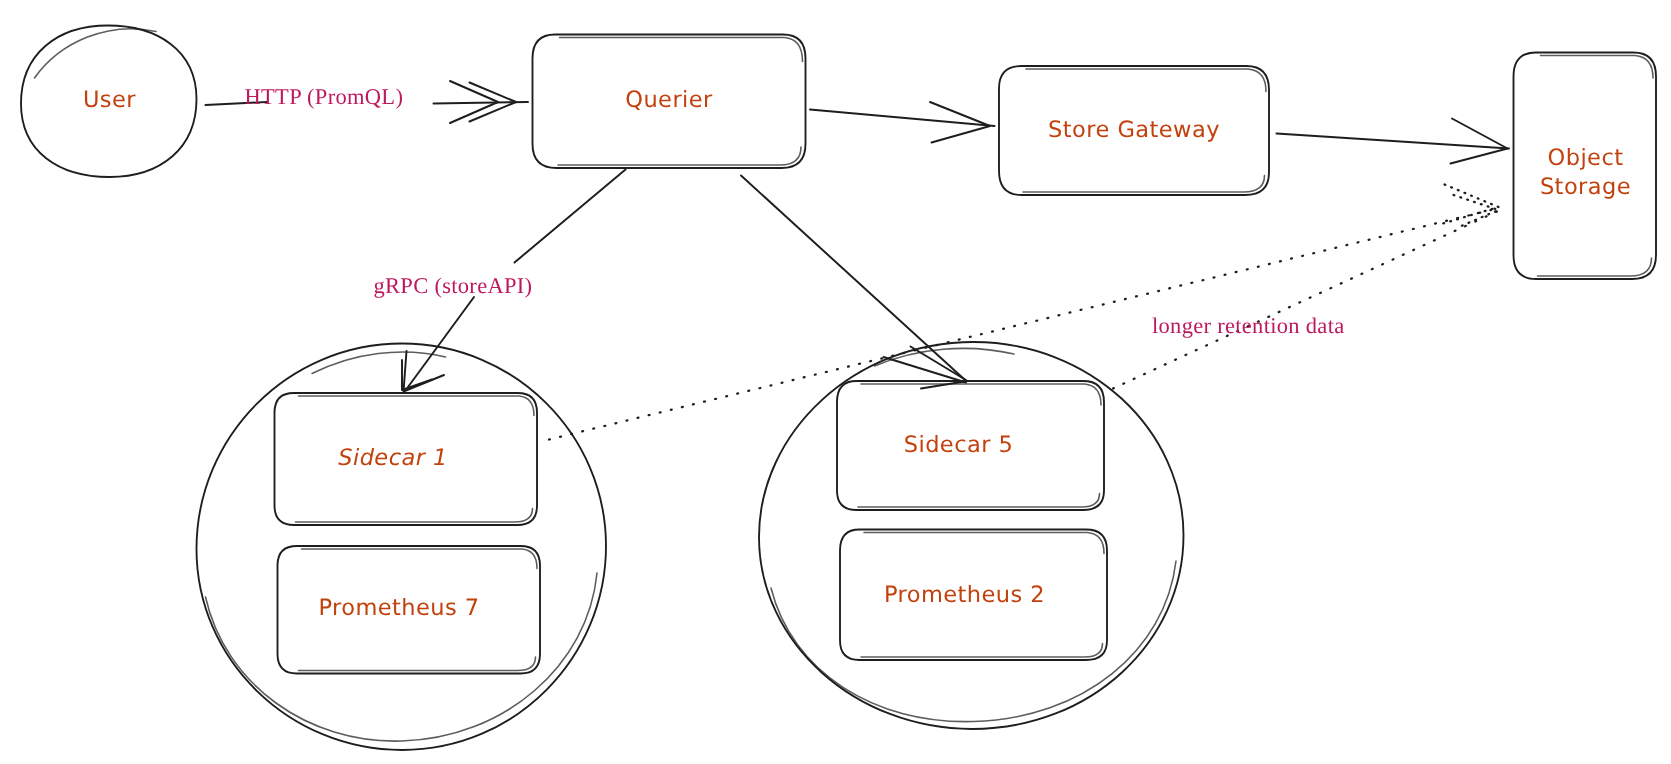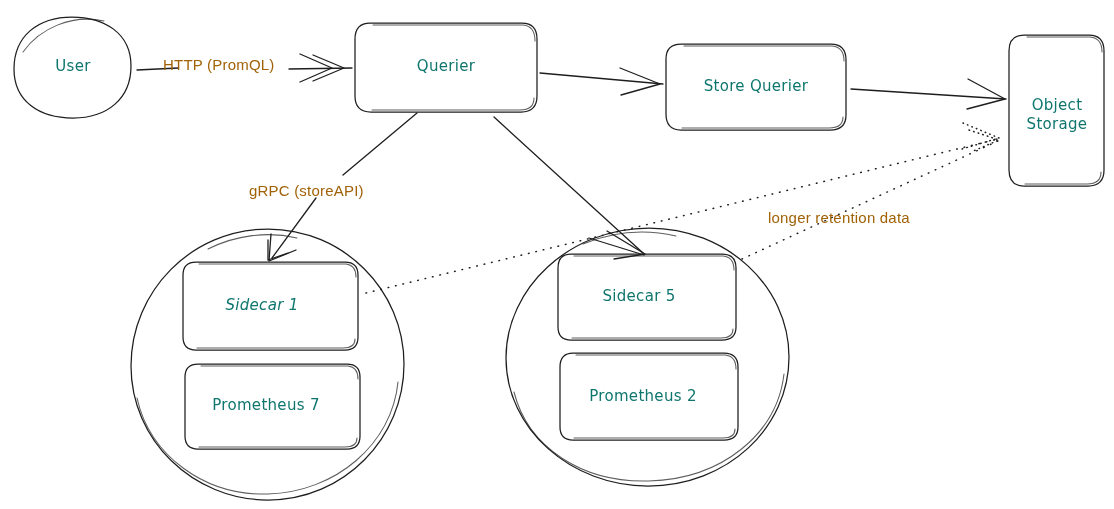--- a/index.html
+++ b/index.html
@@ -69,34 +69,34 @@
   }
   .dotted-head {
     fill: none;
     stroke: #1e1e1e;
     stroke-width: 1.5;
     stroke-linecap: round;
     stroke-dasharray: 0.6 4.2;
   }
   .node-label {
     position: absolute;
-    color: #0f766e;
+    color: #c2410c;
     font-family: "DejaVu Sans", sans-serif;
     font-size: 15px;
     line-height: 19px;
     letter-spacing: 0.3px;
     text-align: center;
     white-space: pre;
     pointer-events: none;
     user-select: none;
   }
   .edge-label {
     position: absolute;
-    color: #a16207;
-    font-family: Liberation Sans, sans-serif;
+    color: #be185d;
+    font-family: Liberation Serif, serif;
     font-size: 15px;
     line-height: 18px;
     letter-spacing: 0.2px;
     white-space: pre;
     pointer-events: none;
     user-select: none;
   }
   .lbl-user       { left: 35px;  top: 57px;  width: 76px; }
   .lbl-querier    { left: 381px; top: 57px;  width: 130px; }
   .lbl-gateway    { left: 676px; top: 77px;  width: 160px; }
@@ -205,21 +205,21 @@
 
     <g>
       <path class="dotted-line" d="M 742,259 L 998,141"></path>
       <path class="dotted-head" d="M 969,130 L 999,140 L 971,152"></path>
     </g>
 
   </svg>
 
   <div class="node-label lbl-user">User</div>
   <div class="node-label lbl-querier">Querier</div>
-  <div class="node-label lbl-gateway">Store Querier</div>
+  <div class="node-label lbl-gateway">Store Gateway</div>
   <div class="node-label lbl-objstore">Object
 Storage</div>
   <div class="node-label lbl-sidecar1">Sidecar 1</div>
   <div class="node-label lbl-prom1">Prometheus 7</div>
   <div class="node-label lbl-sidecar2">Sidecar 5</div>
   <div class="node-label lbl-prom2">Prometheus 2</div>
 
   <div class="edge-label lbl-http">HTTP (PromQL)</div>
   <div class="edge-label lbl-grpc">gRPC (storeAPI)</div>
   <div class="edge-label lbl-retention">longer retention data</div>

